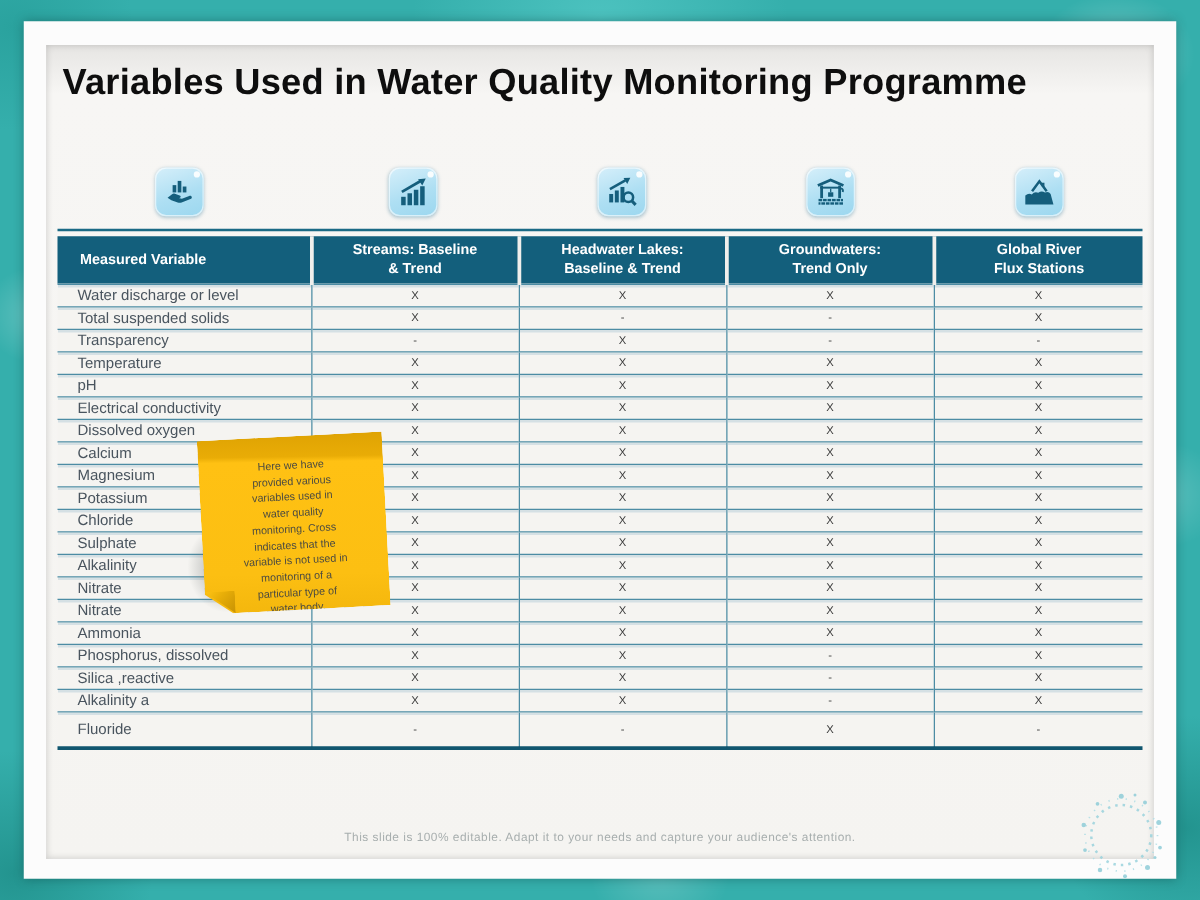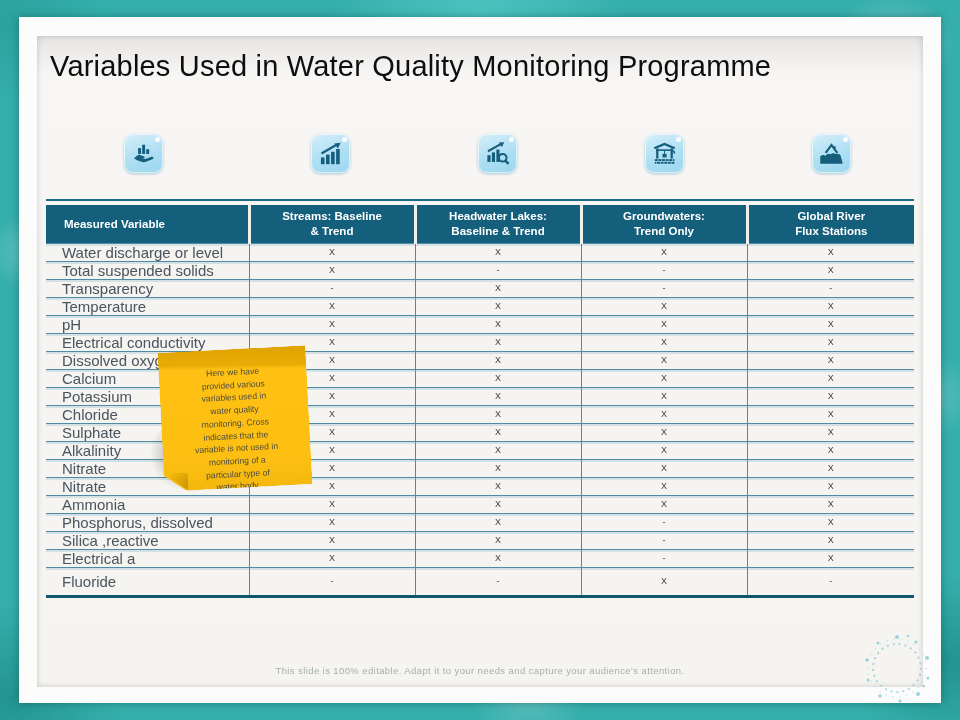--- a/index.html
+++ b/index.html
@@ -21,45 +21,45 @@
   }
 
   .frame { position:absolute; left:19px; top:17px; right:19px; bottom:17px;
     background:#FCFCFC; box-shadow:0 0 8px rgba(0,40,40,.35); }
 
   .content { position:absolute; left:37px; top:36px; right:37px; bottom:33px;
     background:linear-gradient(180deg,#E6E5E3 0%, #F7F6F4 6%, #F5F4F1 100%);
     box-shadow:inset 0 0 6px rgba(0,0,0,.18); }
 
   .title { position:absolute; left:50px; top:50px; width:860px;
-    font-size:29px; font-weight:normal; color:#0E0E0E; letter-spacing:.2px; }
+    font-size:29px; font-weight:bold; color:#0E0E0E; letter-spacing:.2px; }
 
   
   .icon-tile { position:absolute; top:134px; width:39px; height:39px; border-radius:9px;
     background:linear-gradient(160deg,#D6EFFA 0%, #AEDFF3 55%, #9BD7EF 100%);
     box-shadow:0 1px 3px rgba(40,110,140,.35), inset 0 0 0 1px rgba(255,255,255,.6);
     display:flex; align-items:center; justify-content:center; }
   .icon-tile::after { content:''; position:absolute; top:3px; right:3px; width:5px; height:5px;
     border-radius:50%; background:rgba(255,255,255,.9); }
   .icon-tile svg { width:27px; height:27px; }
   .g { fill:#155E7C; stroke:none; }
   .gs { fill:none; stroke:#155E7C; }
 
   
-  .table-wrap { position:absolute; left:46px; top:199px; width:868px; }
+  .table-wrap { position:absolute; left:46px; top:183px; width:868px; }
   .table-topline { border-top:2px solid #1A6A85; margin-bottom:4px; }
   table { width:868px; border-collapse:collapse; table-layout:fixed; }
   thead th { background:#135F7C; color:#FFFFFF; font-size:11.5px; font-weight:bold;
     height:38px; text-align:center; vertical-align:middle; line-height:1.25;
     border-left:3px solid #F0EFEC; }
   thead th:first-child { border-left:none; text-align:left; padding-left:18px; }
   tbody td { height:18px; background:#F5F4F1; border-top:1px solid #4C8CA4;
     box-shadow:inset 0 2px 0 rgba(176,200,212,.45); color:#3C3C3C;
     font-size:9px; text-align:center; vertical-align:middle; }
-  tbody td.lbl { text-align:left; padding-left:16px; font-size:15px; color:#49545E; }
+  tbody td.lbl { text-align:left; padding-left:16px; font-size:12px; color:#49545E; }
   tbody td + td { border-left:1px solid #4C8CA4; }
   tbody tr:last-child td { height:29px; }
   tbody { border-bottom:3px solid #10566F; }
 
   
   .note-shadow { position:absolute; left:150px; top:420px; width:60px; height:70px;
     background:radial-gradient(closest-side, rgba(90,95,95,.55), rgba(90,95,95,0));
     transform:rotate(-8deg); }
   .note { position:absolute; left:161px; top:349px; width:148px; height:139px;
     background:linear-gradient(182deg,#DFA303 0%, #E9AC06 13%, #FFC113 16%, #FCBF12 78%, #F4B70D 100%);
@@ -233,20 +233,27 @@
             <td class="val">X</td>
           </tr>
           <tr>
             <td class="lbl">Calcium</td>
             <td class="val">X</td>
             <td class="val">X</td>
             <td class="val">X</td>
             <td class="val">X</td>
           </tr>
           <tr>
+            <td class="lbl">Magnesium</td>
+            <td class="val">X</td>
+            <td class="val">X</td>
+            <td class="val">X</td>
+            <td class="val">X</td>
+          </tr>
+          <tr>
             <td class="lbl">Potassium</td>
             <td class="val">X</td>
             <td class="val">X</td>
             <td class="val">X</td>
             <td class="val">X</td>
           </tr>
           <tr>
             <td class="lbl">Chloride</td>
             <td class="val">X</td>
             <td class="val">X</td>
@@ -296,21 +303,21 @@
             <td class="val">X</td>
           </tr>
           <tr>
             <td class="lbl">Silica ,reactive</td>
             <td class="val">X</td>
             <td class="val">X</td>
             <td class="val">-</td>
             <td class="val">X</td>
           </tr>
           <tr>
-            <td class="lbl">Electrical a</td>
+            <td class="lbl">Alkalinity a</td>
             <td class="val">X</td>
             <td class="val">X</td>
             <td class="val">-</td>
             <td class="val">X</td>
           </tr>
           <tr>
             <td class="lbl">Fluoride</td>
             <td class="val">-</td>
             <td class="val">-</td>
             <td class="val">X</td>

